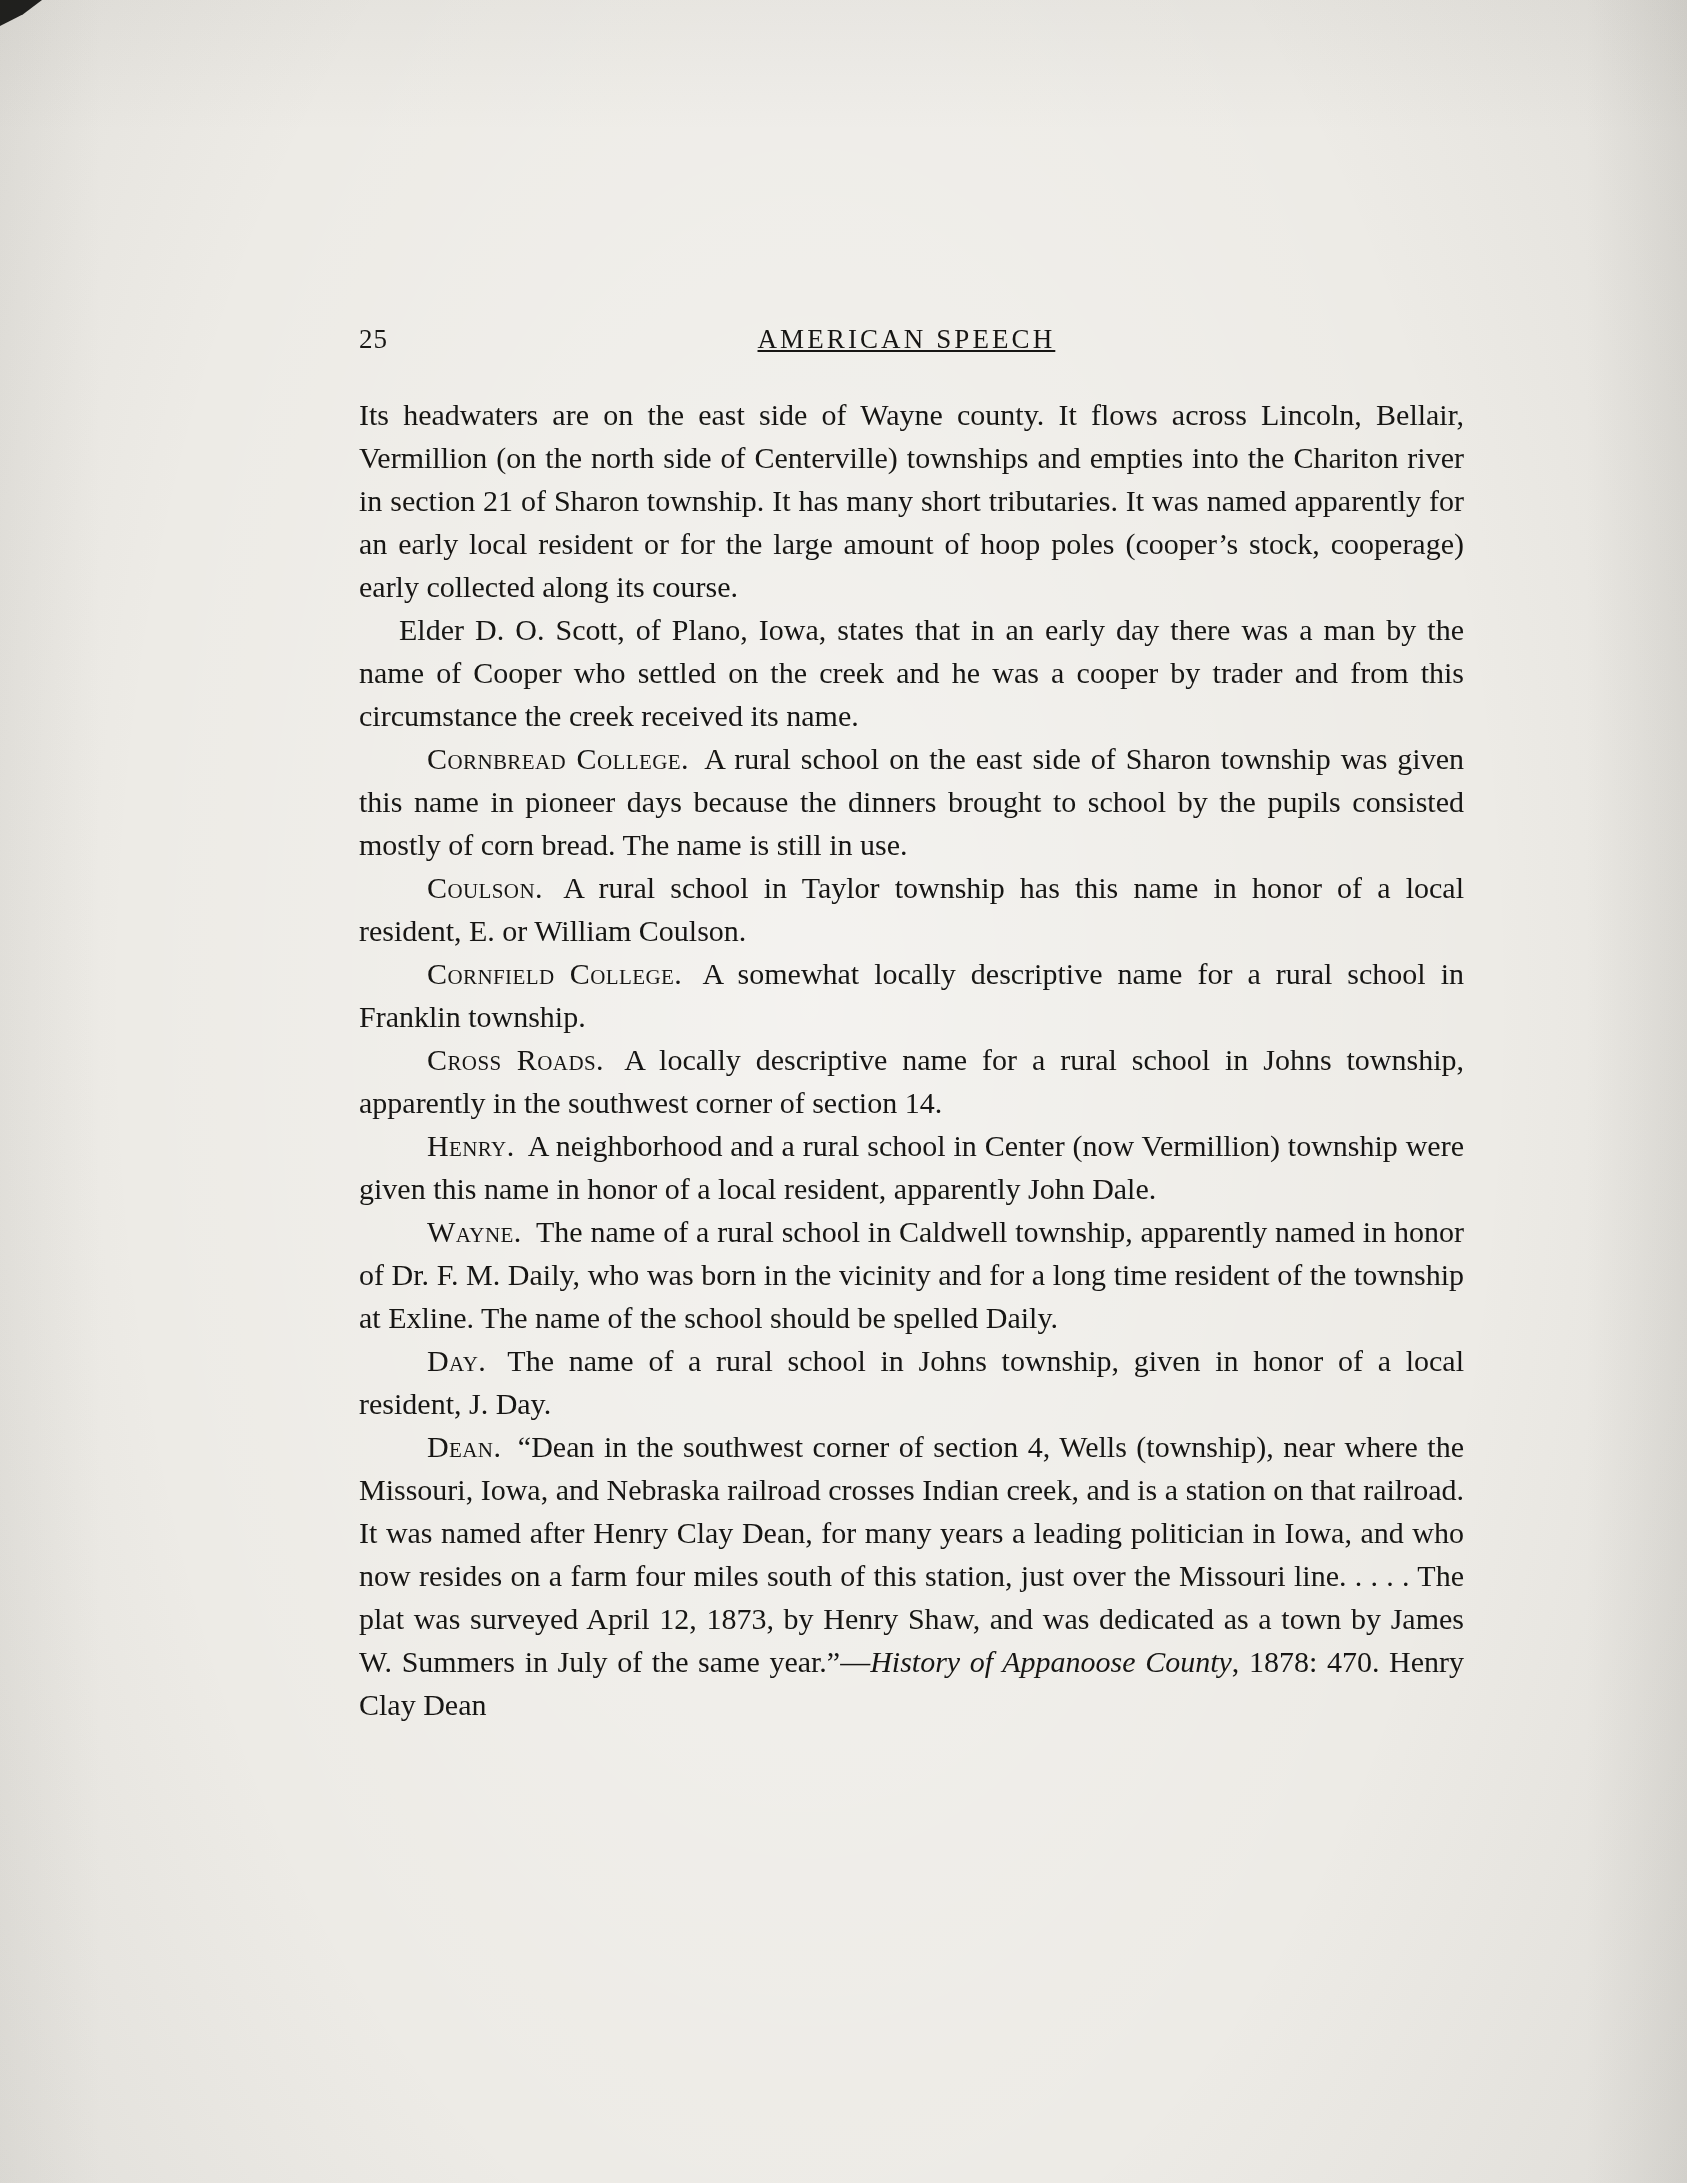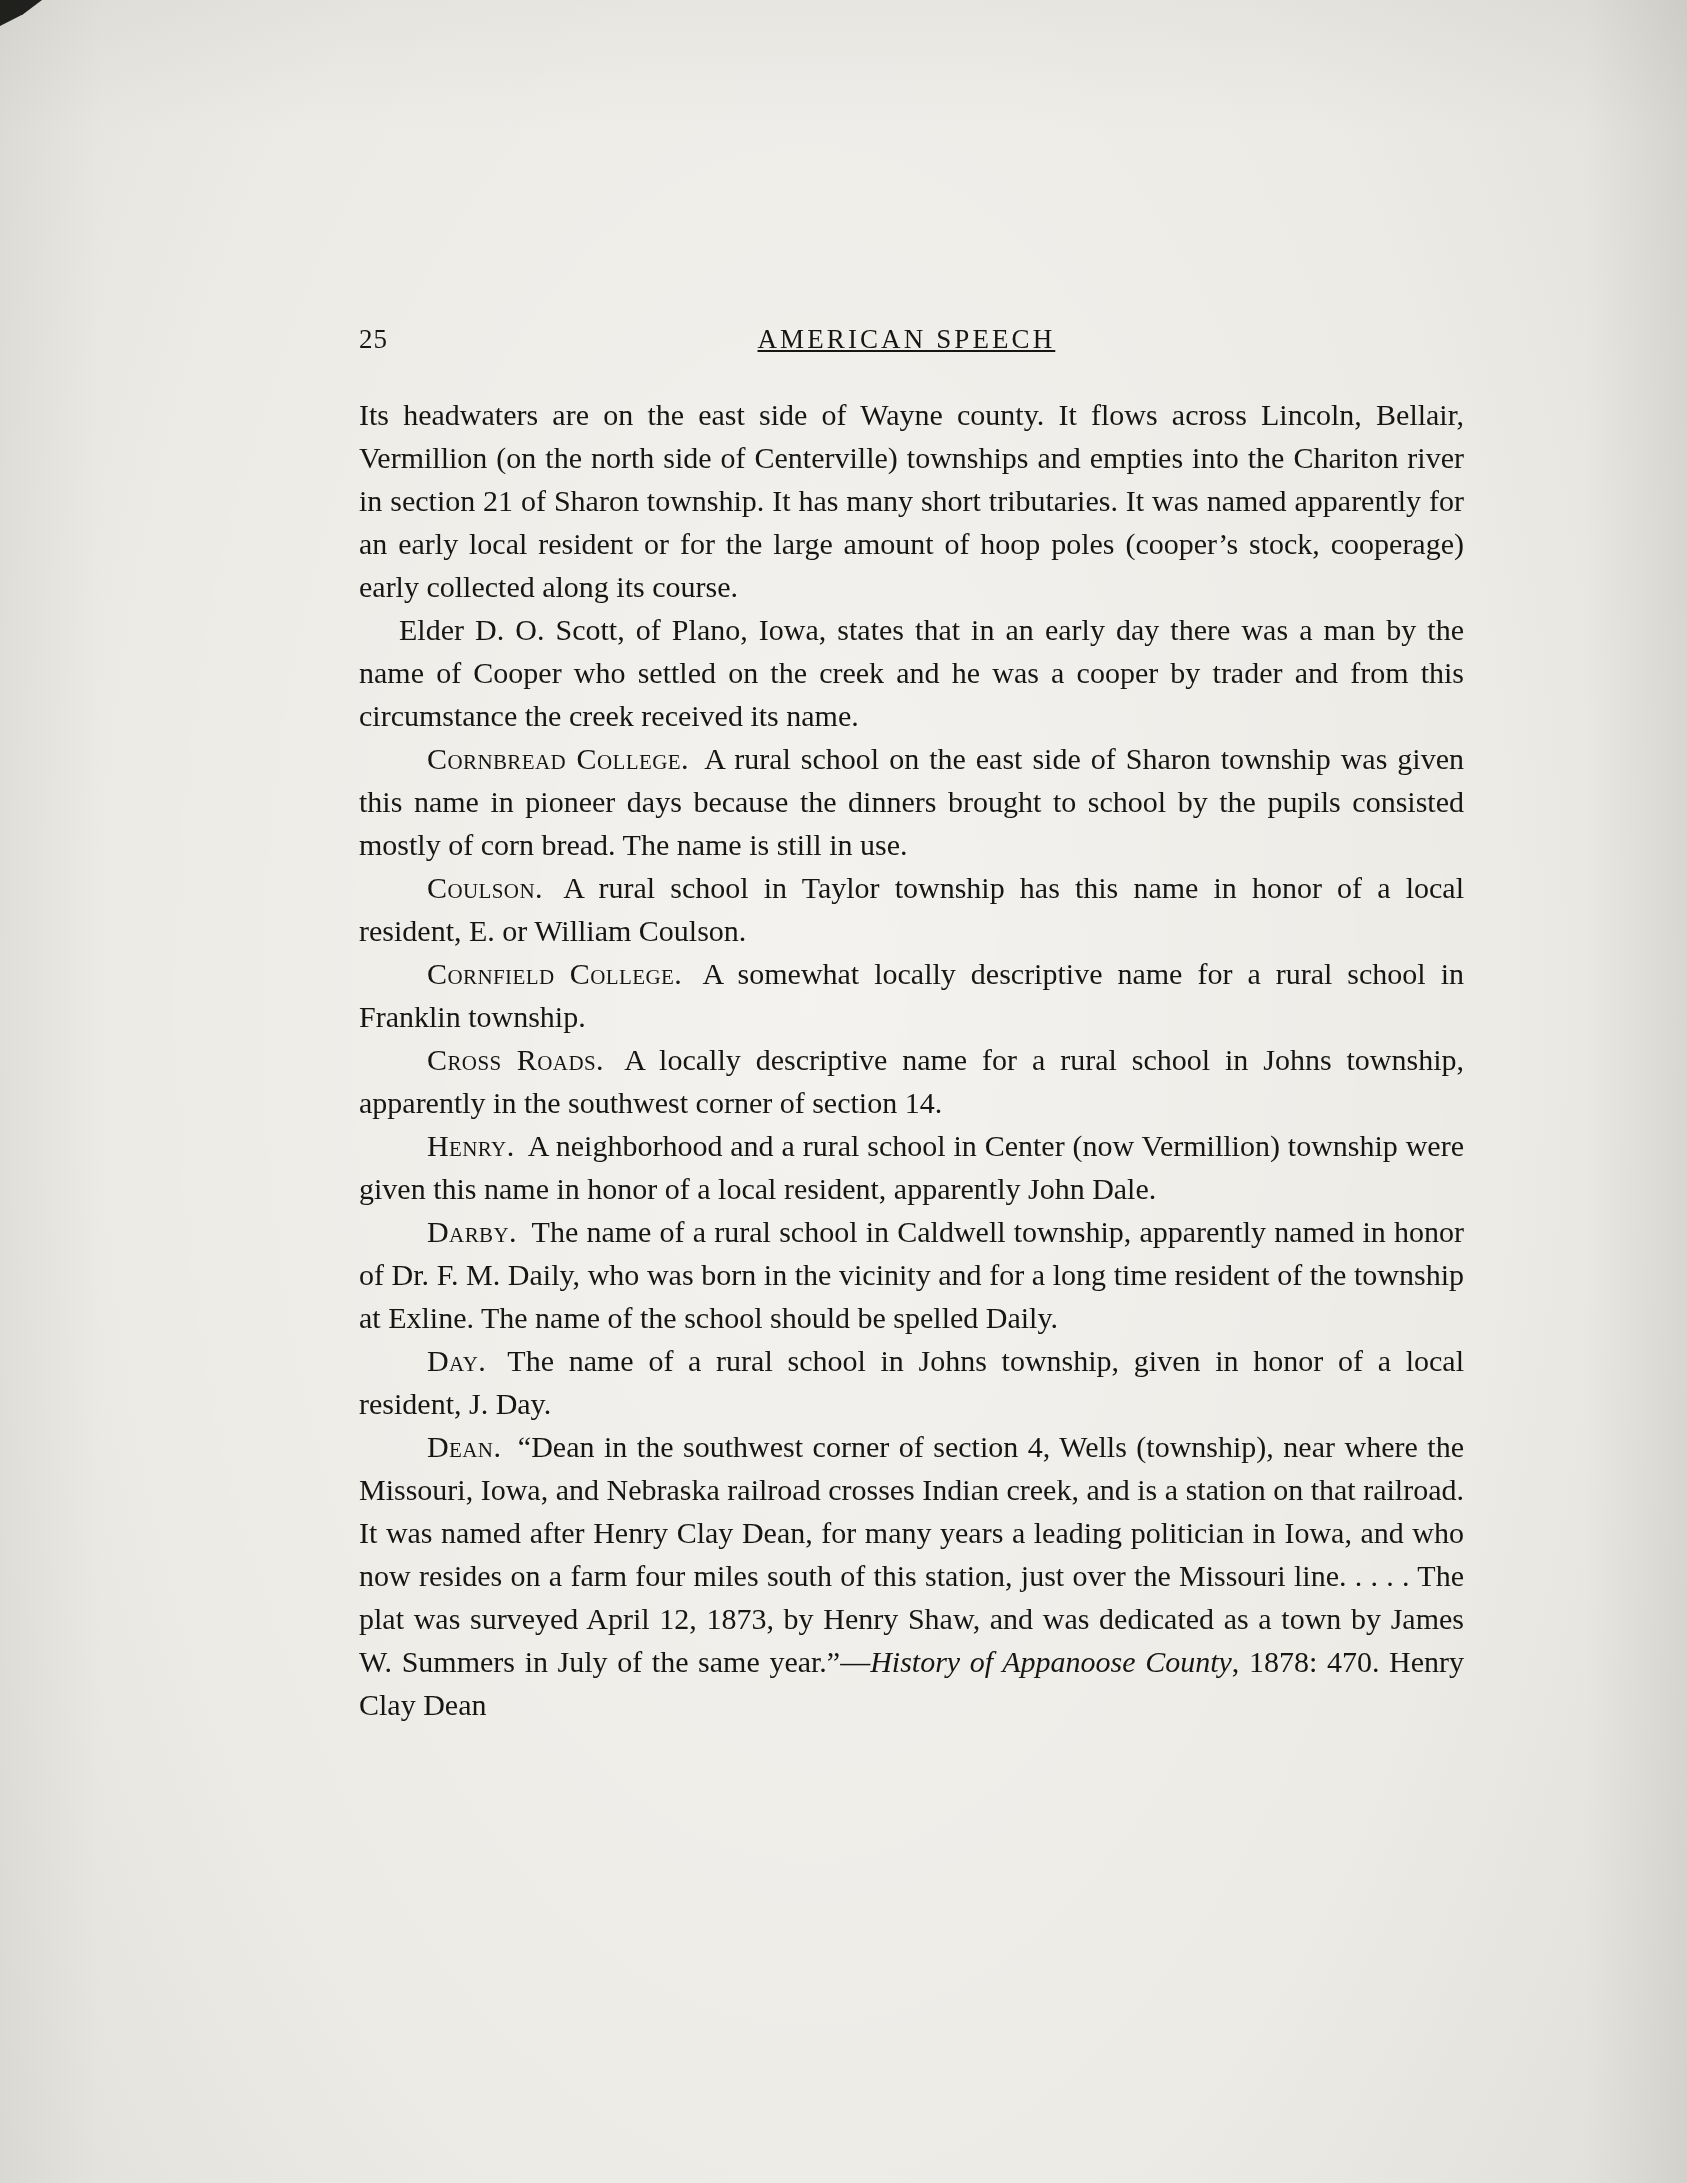--- a/index.html
+++ b/index.html
@@ -89,18 +89,18 @@
     <span class="journal-title">AMERICAN SPEECH</span>
   </div>
   <div class="body-copy">
       <p class=""><span class="tx">Its headwaters are on the east side of Wayne county. It flows across Lincoln, Bellair, Vermillion (on the north side of Centerville) townships and empties into the Chariton river in section 21 of Sharon township. It has many short tributaries. It was named apparently for an early local resident or for the large amount of hoop poles (cooper’s stock, cooperage) early collected along its course.</span></p>
       <p class="indent"><span class="tx">Elder D. O. Scott, of Plano, Iowa, states that in an early day there was a man by the name of Cooper who settled on the creek and he was a cooper by trader and from this circumstance the creek received its name.</span></p>
       <p class="indent"><span class="sc">Cornbread College.</span><span class="tx"> A rural school on the east side of Sharon township was given this name in pioneer days because the dinners brought to school by the pupils consisted mostly of corn bread. The name is still in use.</span></p>
       <p class="indent"><span class="sc">Coulson.</span><span class="tx"> A rural school in Taylor township has this name in honor of a local resident, E. or William Coulson.</span></p>
       <p class="indent"><span class="sc">Cornfield College.</span><span class="tx"> A somewhat locally descriptive name for a rural school in Franklin township.</span></p>
       <p class="indent"><span class="sc">Cross Roads.</span><span class="tx"> A locally descriptive name for a rural school in Johns township, apparently in the southwest corner of section 14.</span></p>
       <p class="indent"><span class="sc">Henry.</span><span class="tx"> A neighborhood and a rural school in Center (now Vermillion) township were given this name in honor of a local resident, apparently John Dale.</span></p>
-      <p class="indent"><span class="sc">Darby.</span><span class="tx"> The name of a rural school in Caldwell township, apparently named in honor of Dr. F. M. Daily, who was born in the vicinity and for a long time resident of the township at Exline. The name of the school should be spelled Daily.</span></p>
+      <p class="indent"><span class="sc">Wayne.</span><span class="tx"> The name of a rural school in Caldwell township, apparently named in honor of Dr. F. M. Daily, who was born in the vicinity and for a long time resident of the township at Exline. The name of the school should be spelled Daily.</span></p>
       <p class="indent"><span class="sc">Day.</span><span class="tx"> The name of a rural school in Johns township, given in honor of a local resident, J. Day.</span></p>
       <p class="indent"><span class="sc">Dean.</span><span class="tx"> “Dean in the southwest corner of section 4, Wells (township), near where the Missouri, Iowa, and Nebraska railroad crosses Indian creek, and is a station on that railroad. It was named after Henry Clay Dean, for many years a leading politician in Iowa, and who now resides on a farm four miles south of this station, just over the Missouri line. . . . . The plat was surveyed April 12, 1873, by Henry Shaw, and was dedicated as a town by James W. Summers in July of the same year.”—</span><span class="it">History of Appanoose County</span><span class="tx">, 1878: 470. Henry Clay Dean</span></p>
     </div>
 </div>
 
 
 </body></html>

